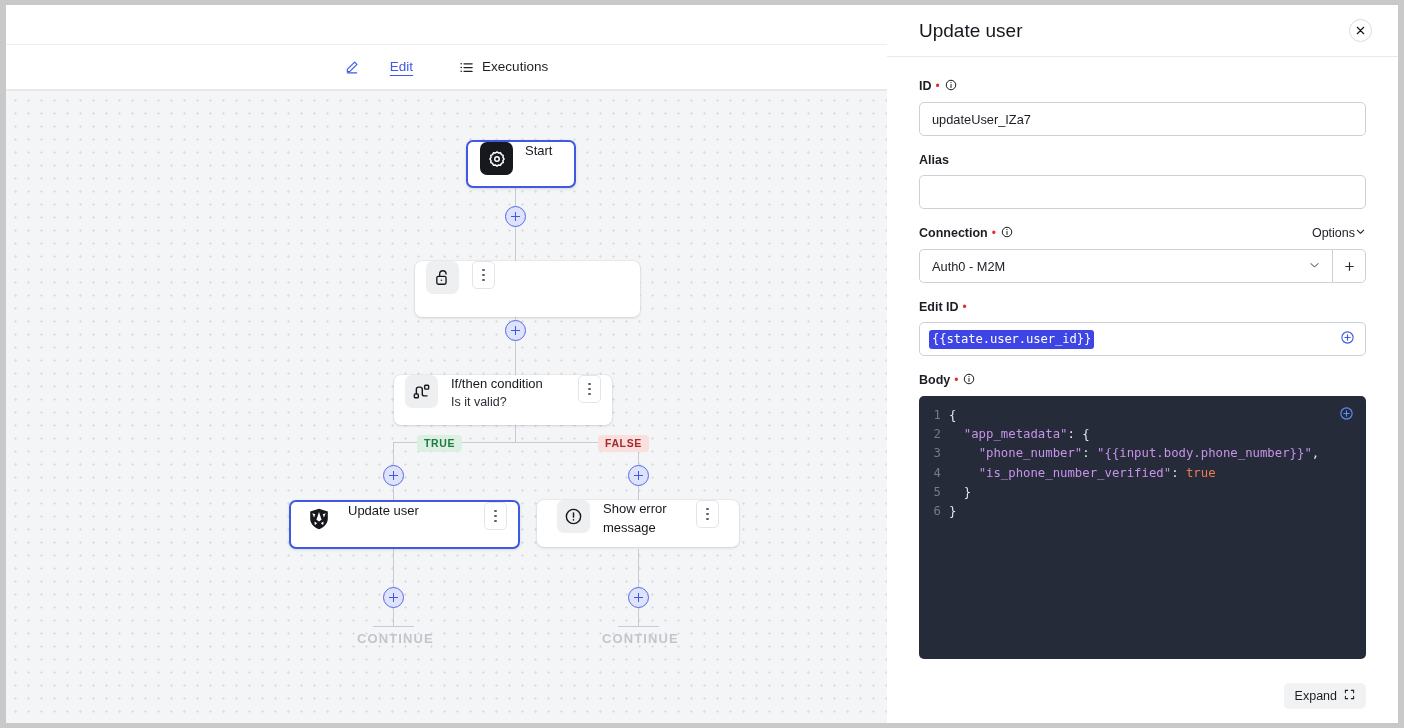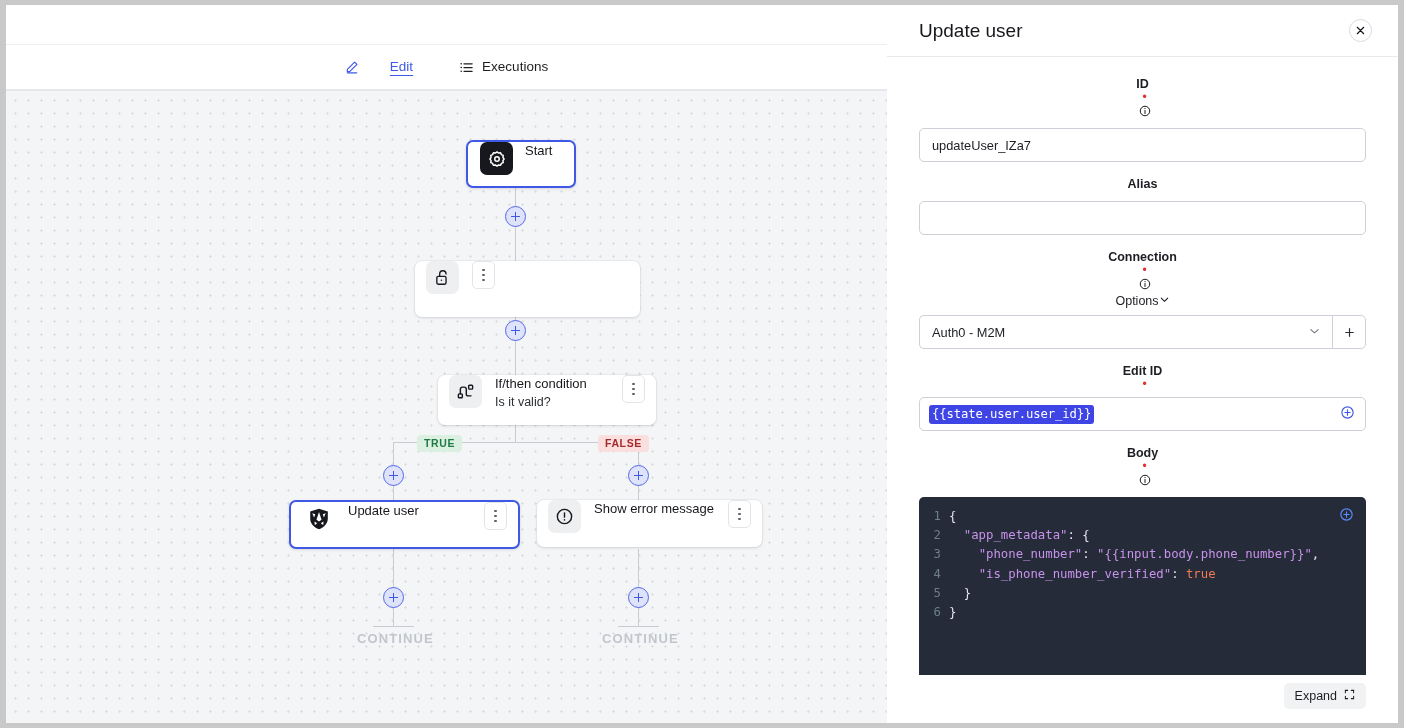--- a/index.html
+++ b/index.html
@@ -189,21 +189,20 @@
     flex: 1;
     padding: 20px 32px 0 32px;
     overflow-y: auto;
     position: relative;
   }
   .field { margin-bottom: 15px; }
   .field-label-row {
     display: flex; align-items: center;
     margin-bottom: 7px;
     min-height: 17px;
-    flex-direction: column;
   }
   .field-label {
     font-size: 12.5px;
     color: #1c1e24;
     font-weight: bold;
   }
   .req { color: #e03030; font-size: 12px; margin-left: 4px; line-height: 1; }
   .info-ico { margin-left: 5px; display: block; }
   .spacer { flex: 1; }
   .options-link {
@@ -379,21 +378,21 @@
         </span>
         <span class="kebab">
             <i></i>
             <i></i>
             <i></i>
           </span>
       </div>
 
       <div class="plus-btn" style="left:499px; top:229px;"></div>
 
-      <div class="node" style="left:432px; top:284px; width:218px; height:50px; padding:0 11px; gap:13px;">
+      <div class="node" style="left:388px; top:284px; width:218px; height:50px; padding:0 11px; gap:13px;">
         <span class="node-icon grey">
           <svg width="19" height="19" viewBox="0 0 24 24" fill="none" stroke="#16181d" stroke-width="1.8" stroke-linecap="round" stroke-linejoin="round">
             <rect x="3" y="15" width="5" height="5" rx="1"></rect>
             <rect x="16" y="4" width="5" height="5" rx="1"></rect>
             <path d="M5.5 15V9a2.5 2.5 0 0 1 2.5-2.5h2.5a2.5 2.5 0 0 1 2.5 2.5v6a2.5 2.5 0 0 0 2.5 2.5H19"></path>
           </svg>
         </span>
         <span style="display:flex;flex-direction:column;flex:1;">
           <span class="node-title">If/then condition</span>
           <span class="node-sub">Is it valid?</span>
@@ -418,21 +417,21 @@
           </svg>
         </span>
         <span class="node-title">Update user</span>
         <span class="kebab">
             <i></i>
             <i></i>
             <i></i>
           </span>
       </div>
 
-      <div class="node" style="left:531px; top:409px; width:225px; height:47px; padding:0 11px; gap:13px;">
+      <div class="node" style="left:531px; top:409px; width:202px; height:47px; padding:0 20px; gap:13px;">
         <span class="node-icon grey">
           <svg width="19" height="19" viewBox="0 0 24 24" fill="none" stroke="#16181d" stroke-width="1.8" stroke-linecap="round">
             <circle cx="12" cy="12" r="9"></circle>
             <path d="M12 7.4v5.4"></path>
             <circle cx="12" cy="16.3" r="1" fill="#16181d" stroke="none"></circle>
           </svg>
         </span>
         <span class="node-title">Show error message</span>
         <span class="kebab">
             <i></i>

